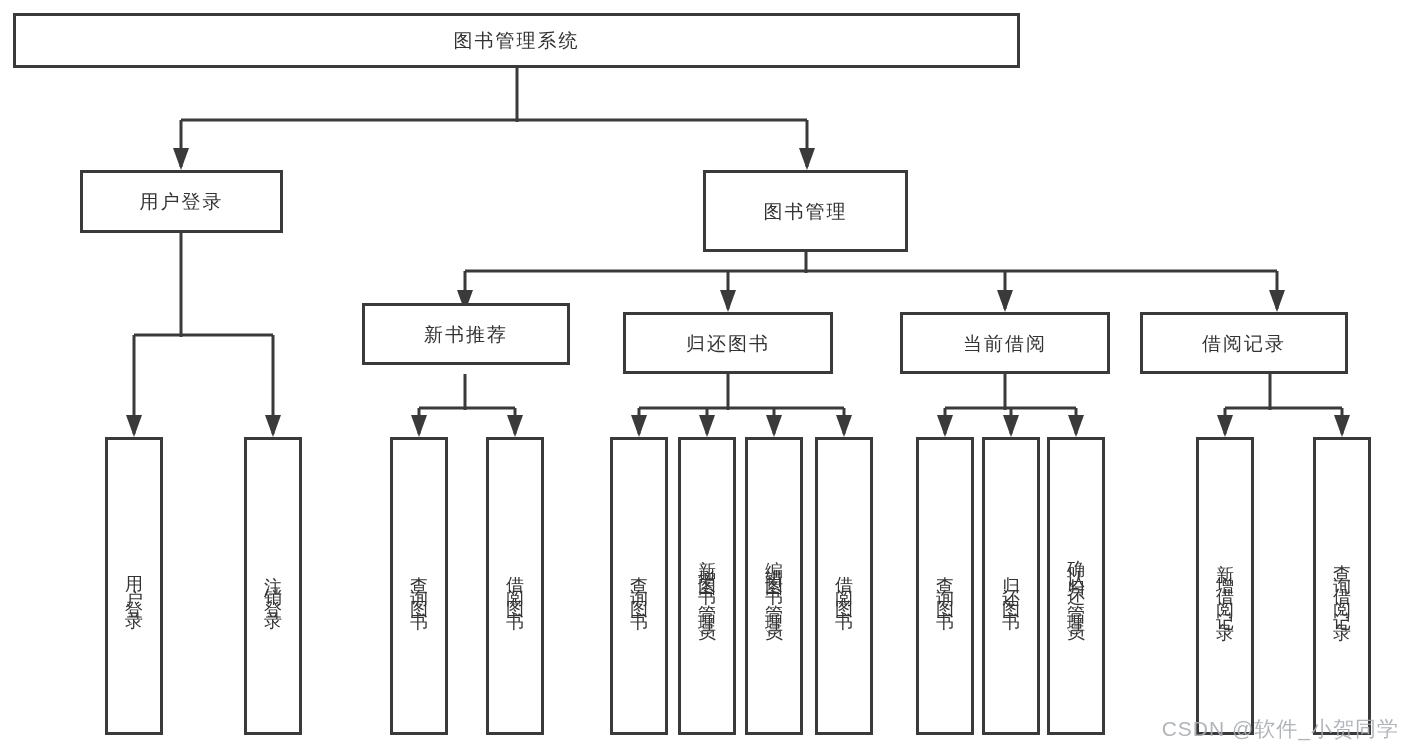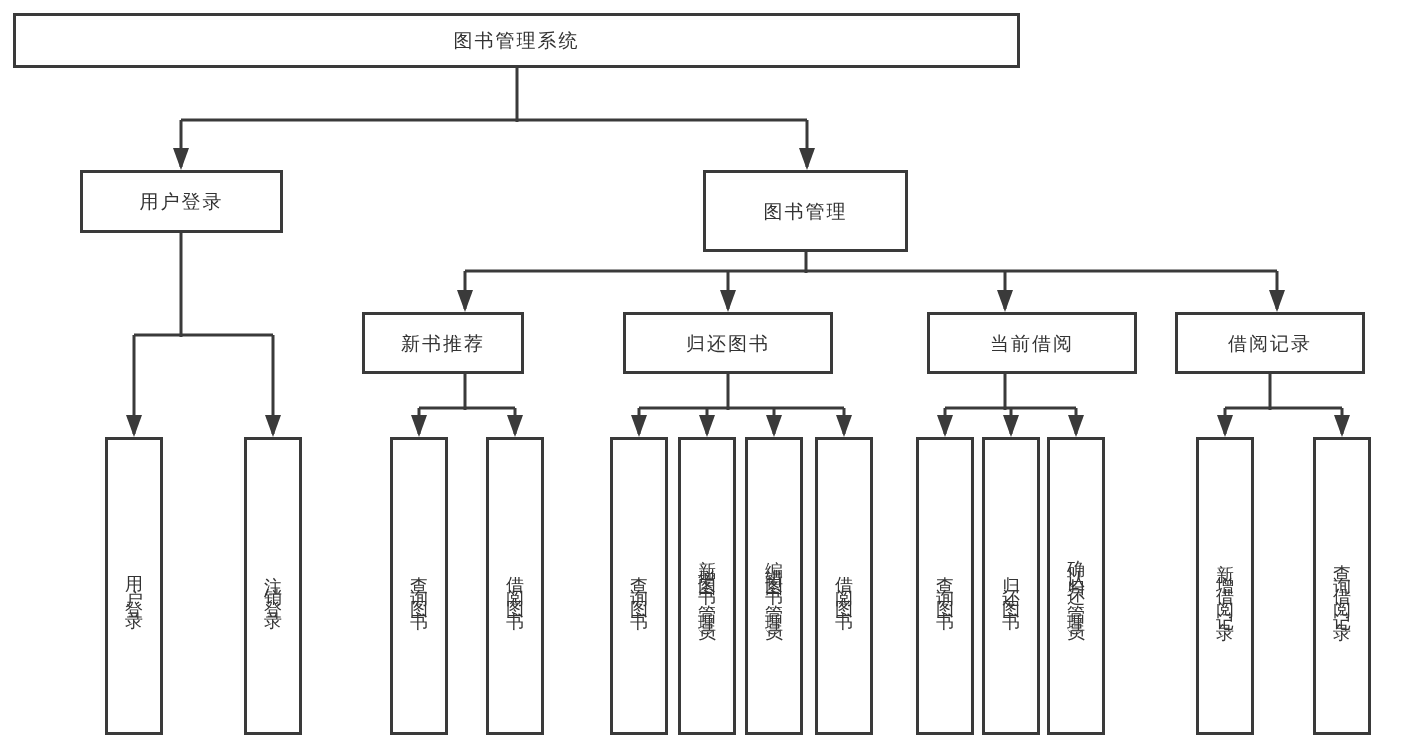--- a/index.html
+++ b/index.html
@@ -92,37 +92,38 @@
       <polygon points="1225,437 1217,415 1233,415"></polygon>
       <polygon points="1342,437 1334,415 1350,415"></polygon>
     </g>
   </svg>
 
   <div class="node" style="left:13px;top:13px;width:1007px;height:55px">图书管理系统</div>
 
   <div class="node" style="left:80px;top:170px;width:203px;height:63px">用户登录</div>
   <div class="node" style="left:703px;top:170px;width:205px;height:82px">图书管理</div>
 
-  <div class="node" style="left:362px;top:312px;width:162px;height:62px">新书推荐</div>
+  <div class="node" style="left:362px;top:303px;width:208px;height:62px">新书推荐</div>
   <div class="node" style="left:623px;top:312px;width:210px;height:62px">归还图书</div>
-  <div class="node" style="left:927px;top:312px;width:210px;height:62px">当前借阅</div>
-  <div class="node" style="left:1175px;top:312px;width:190px;height:62px">借阅记录</div>
+  <div class="node" style="left:900px;top:312px;width:210px;height:62px">当前借阅</div>
+  <div class="node" style="left:1140px;top:312px;width:208px;height:62px">借阅记录</div>
 
   <div class="node leaf" style="left:105px;top:437px;width:58px;height:298px">用户登录</div>
   <div class="node leaf" style="left:244px;top:437px;width:58px;height:298px">注销登录</div>
 
   <div class="node leaf" style="left:390px;top:437px;width:58px;height:298px">查询图书</div>
   <div class="node leaf" style="left:486px;top:437px;width:58px;height:298px">借阅图书</div>
 
   <div class="node leaf" style="left:610px;top:437px;width:58px;height:298px">查询图书</div>
   <div class="node leaf long" style="left:678px;top:437px;width:58px;height:298px">新增图书（管理员）</div>
   <div class="node leaf long" style="left:745px;top:437px;width:58px;height:298px">编辑图书（管理员）</div>
   <div class="node leaf" style="left:815px;top:437px;width:58px;height:298px">借阅图书</div>
 
   <div class="node leaf" style="left:916px;top:437px;width:58px;height:298px">查询图书</div>
   <div class="node leaf" style="left:982px;top:437px;width:58px;height:298px">归还图书</div>
   <div class="node leaf long" style="left:1047px;top:437px;width:58px;height:298px">确认归还（管理员）</div>
 
   <div class="node leaf" style="left:1196px;top:437px;width:58px;height:298px">新增借阅记录</div>
   <div class="node leaf" style="left:1313px;top:437px;width:58px;height:298px">查询借阅记录</div>
 
+  <div class="watermark">CSDN @软件_小贺同学</div>
 
 </div>
 
 </body></html>

